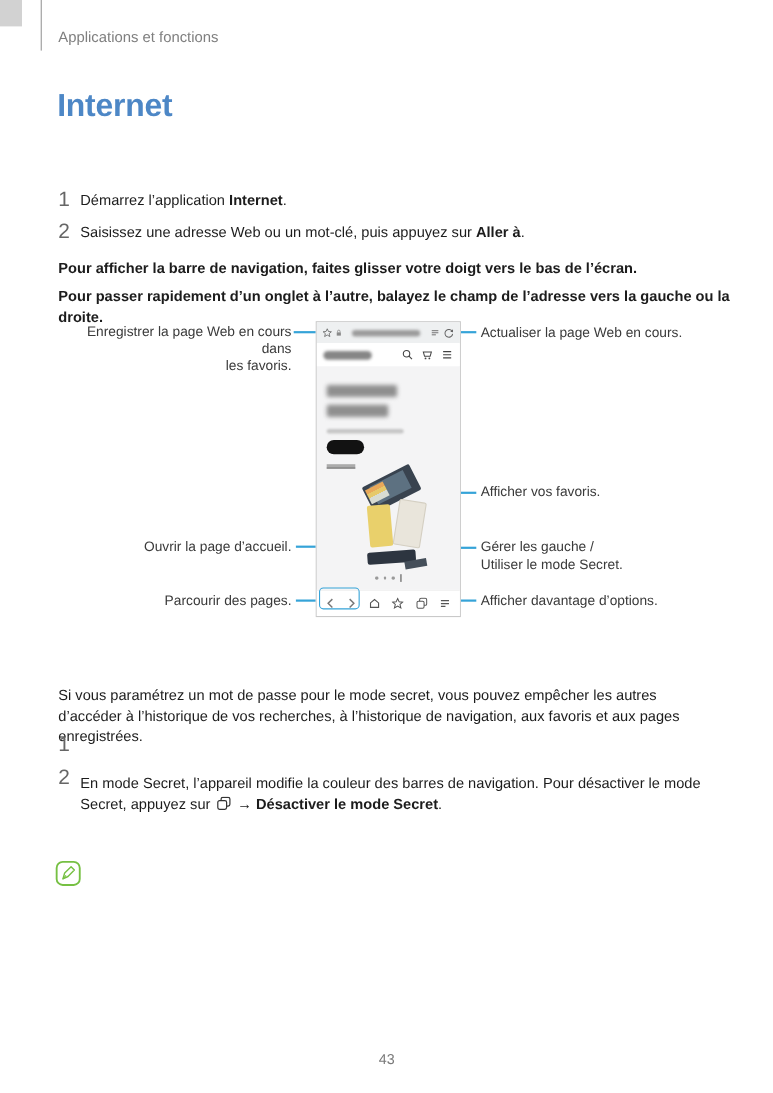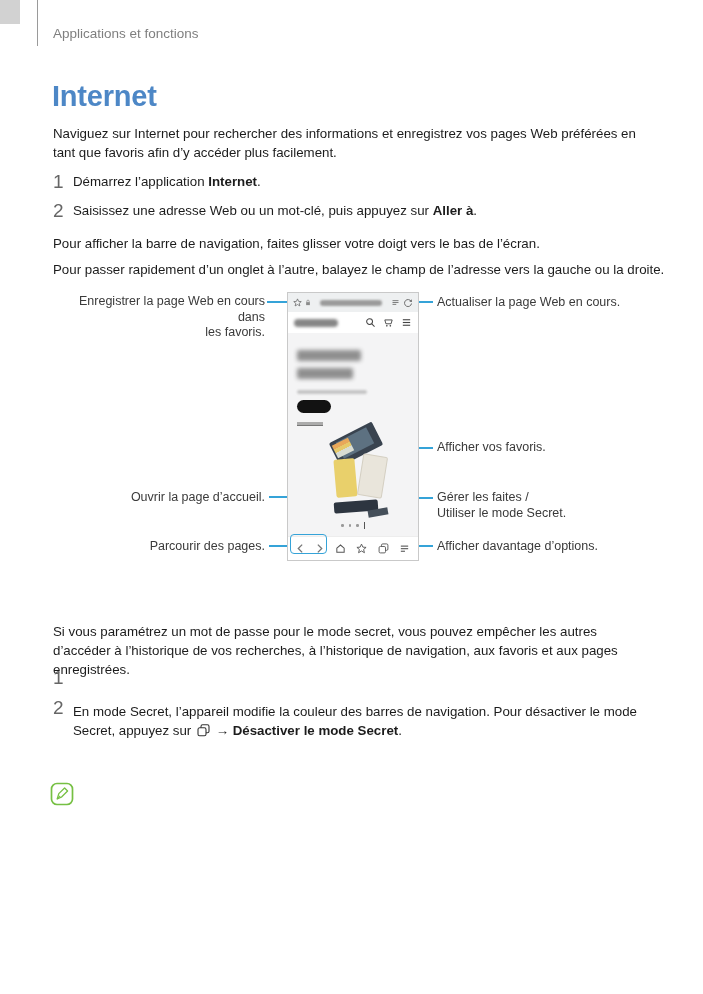--- a/index.html
+++ b/index.html
@@ -15,22 +15,22 @@
   .page{position:relative;width:703px;height:994px;background:#fff;overflow:hidden;}
 
   .corner-block{position:absolute;left:0;top:0;width:20px;height:24px;background:#d2d2d2;}
   .header-rule{position:absolute;left:37px;top:0;width:1px;height:46px;background:#9a9a9a;}
   .running-header{position:absolute;left:53px;top:26px;font-size:13.5px;color:var(--gray);}
 
   .doc-title{position:absolute;left:52px;top:80px;font-size:29px;font-weight:600;color:var(--accent);letter-spacing:-0.2px;}
 
   .para{font-size:13.3px;line-height:19px;color:var(--body);}
   .intro{position:absolute;left:53px;top:124px;width:592px;}
-  .p1{position:absolute;left:53px;top:234px;width:620px;}
-  .p2{position:absolute;left:53px;top:260px;width:620px;}
+  .p1{position:absolute;left:53px;top:234px;width:620px;font-weight:bold;}
+  .p2{position:absolute;left:53px;top:260px;width:620px;font-weight:bold;}
 
   .step{position:absolute;left:53px;display:flex;}
   .step-num{width:20px;font-size:19px;color:#666;font-weight:400;line-height:19px;flex:0 0 20px;}
   .step-body{font-size:13.3px;line-height:19px;}
   .s1{top:172px;width:600px;}
   .s2{top:201px;width:600px;}
   .ss1{top:668px;width:600px;}
   .ss2{top:698px;width:606px;}
   b{font-weight:700;}
 
@@ -98,21 +98,20 @@
 <body>
 
 <div class="page">
 
   <div class="corner-block"></div>
   <div class="header-rule"></div>
   <div class="running-header">Applications et fonctions</div>
 
   <h1 class="doc-title">Internet</h1>
 
-  <p class="para intro">Naviguez sur Internet pour rechercher des informations et enregistrez vos pages Web préférées en tant que favoris afin d’y accéder plus facilement.</p>
 
   <div class="step s1">
     <span class="step-num">1</span>
     <span class="step-body"><span>Démarrez l’application </span><b>Internet</b><span>.</span></span>
   </div>
 
   <div class="step s2">
     <span class="step-num">2</span>
     <span class="step-body"><span>Saisissez une adresse Web ou un mot-clé, puis appuyez sur </span><b>Aller à</b><span>.</span></span>
   </div>
@@ -123,21 +122,21 @@
   <div class="diagram">
 
     <div class="callout cl-refresh">Actualiser la page Web en cours.</div>
     <div class="callout cl-save align-r">
       <span class="ln">Enregistrer la page Web en cours dans</span>
       <span class="ln">les favoris.</span>
     </div>
     <div class="callout cl-fav">Afficher vos favoris.</div>
     <div class="callout cl-home align-r">Ouvrir la page d’accueil.</div>
     <div class="callout cl-tabs">
-      <span class="ln">Gérer les faites /</span>
+      <span class="ln">Gérer les gauche /</span>
       <span class="ln">Utiliser le mode Secret.</span>
     </div>
     <div class="callout cl-browse align-r">Parcourir des pages.</div>
     <div class="callout cl-more">Afficher davantage d’options.</div>
 
     <div class="cline h" style="left:267px;top:11px;width:26px;"></div>
     <div class="cline h" style="left:411px;top:11px;width:22px;"></div>
     <div class="cline v" style="left:362px;top:157px;height:86px;"></div>
     <div class="cline h" style="left:362px;top:157px;width:71px;"></div>
     <div class="cline h" style="left:269px;top:206px;width:73px;"></div>
@@ -280,14 +279,15 @@
   <div class="note-row">
     <span class="note-icon">
       <svg width="24" height="24" viewBox="0 0 24 24">
           <rect x="1.5" y="1.5" width="21" height="21" rx="5.5" fill="none" stroke="#76c043" stroke-width="1.7"></rect>
           <path d="M7.2 17 L8.8 11.6 L14.6 6 L17.6 9 L11.8 14.8 L7.2 17 Z" fill="none" stroke="#76c043" stroke-width="1.3" stroke-linejoin="round"></path>
           <line x1="7.2" y1="17" x2="10" y2="13.8" stroke="#76c043" stroke-width="1.1"></line>
         </svg>
     </span>
   </div>
 
+  <div class="page-num">43</div>
 
 </div>
 
 </body></html>

